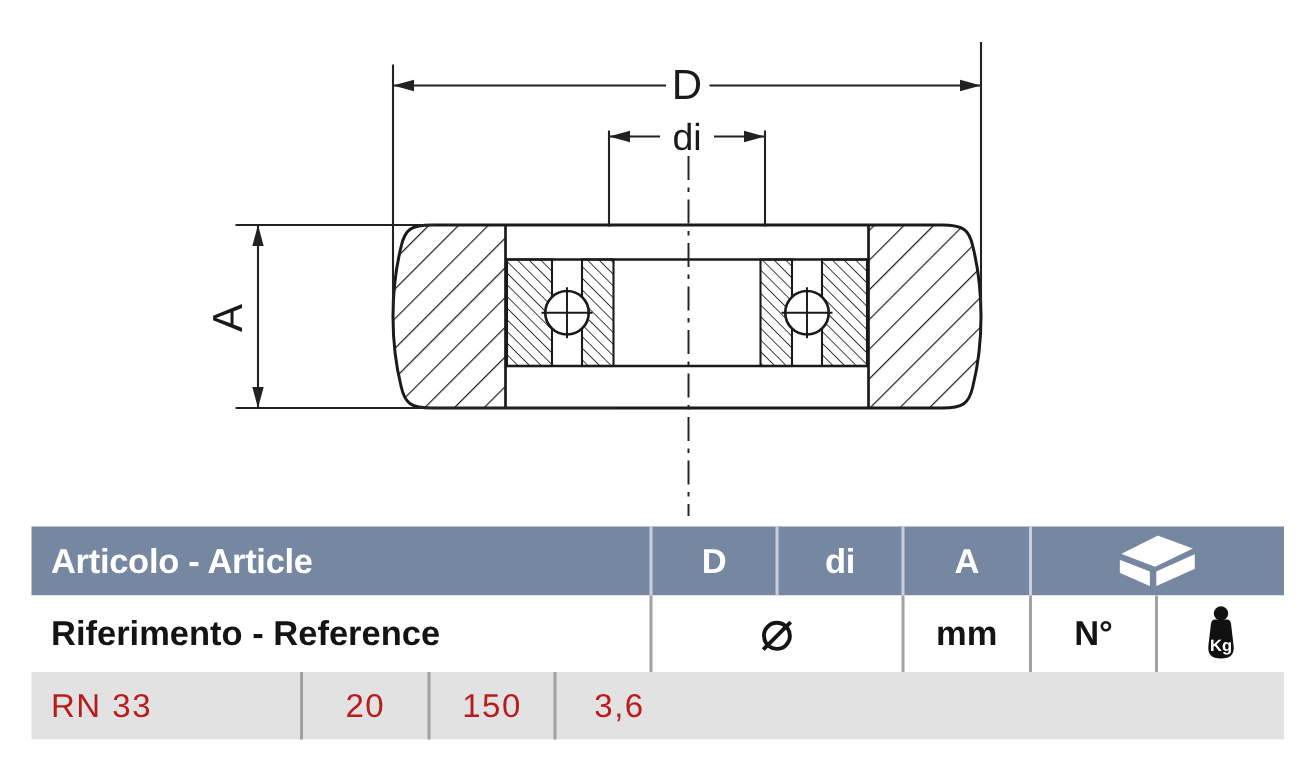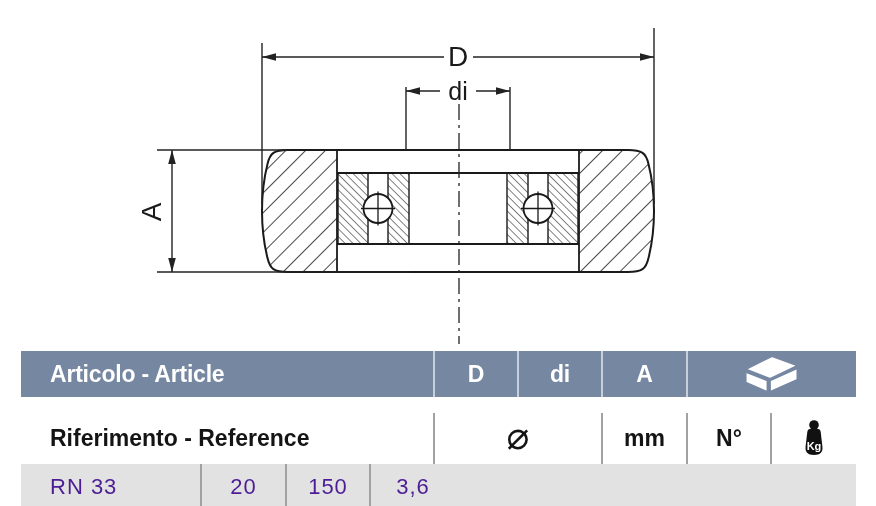--- a/index.html
+++ b/index.html
@@ -8,34 +8,34 @@
     font-family:"Liberation Sans", sans-serif; overflow:hidden;
   }
   .drawing { position:absolute; left:0; top:0; }
 
   .spec-table { position:absolute; left:21px; top:351px; width:835px; }
   .trow { display:flex; width:100%; }
   .cell {
     display:flex; align-items:center; justify-content:center;
     box-sizing:border-box; height:100%; overflow:hidden; white-space:nowrap;
   }
-  .cell.left { justify-content:flex-start; padding-left:29px; }
+  .cell.left { justify-content:flex-start; padding-left:13px; }
 
   .hrow {
     height:46px; background:var(--header-bg,#7687A2); color:#ffffff;
     font-weight:bold; font-size:23px; letter-spacing:-0.2px;
   }
   .hdiv { border-left:2px solid var(--divider-light,#C9CFD9); }
 
   .srow { height:51px; background:#ffffff; color:#141414;
-    font-weight:bold; font-size:23px;margin-top:16px; }
+    font-weight:bold; font-size:23px; }
   .gdiv { border-left:2px solid var(--divider-gray,#A2A2A2); }
   .dia  { font-weight:400; font-size:38px; padding-bottom:5px; }
 
-  .drow { height:45px; background:var(--datarow-bg,#E2E2E2); color:#4c1d95;
+  .drow { height:45px; background:var(--datarow-bg,#E2E2E2); color:#b91c1c;
     font-weight:400; font-size:22px; letter-spacing:1px; }
 
   
   .w-art{width:412px}.w-d{width:84px}.w-di{width:84px}.w-a{width:85px}
   .w-cube{width:170px}.w-dia{width:168px}.w-n{width:84px}.w-kg{width:86px}
   .w-rn{width:179px}.w-rp{width:233px}
 </style>
 </head>
 <body>
 

